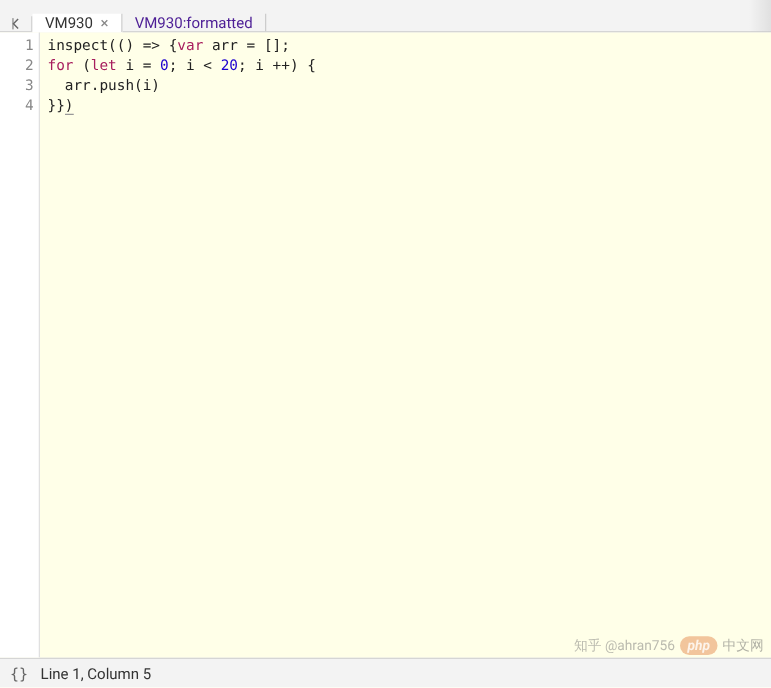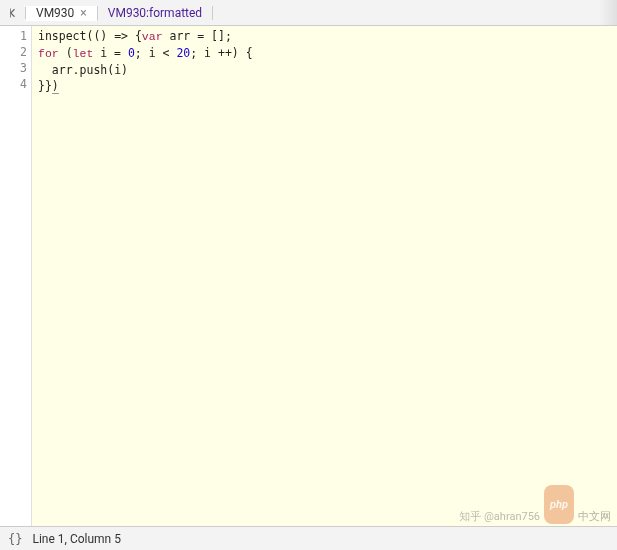--- a/index.html
+++ b/index.html
@@ -11,21 +11,21 @@
       height: 550px;
       background: #fff;
       overflow: hidden;
       position: relative;
     }
     .tab-bar {
       height: 26px;
       background: #f3f3f3;
       border-bottom: 1px solid #ccc;
       display: flex;
-      align-items: center;
+      align-items: flex-end;
       position: relative;
     }
     .nav-button {
       width: 26px;
       display: flex;
       align-items: center;
       justify-content: center;
       border-right: 1px solid #ccc;
       color: #666;
       cursor: pointer;
@@ -84,21 +84,21 @@
       flex: 1;
       padding: 2px 6px;
       font-family: Menlo, Consolas, monospace;
       font-size: 11.5px;
       line-height: 16px;
       white-space: pre;
       color: #222;
       position: relative;
     }
     .code .line { display: block; }
-    .kw { color: #a71d5d; font-family: Liberation Mono, monospace; }
+    .kw { color: #a71d5d; }
     .num { color: #1c00cf; }
     .underline {
       border-bottom: 1px solid #999;
       display: inline-block;
       line-height: 13px;
     }
     .status-bar {
       height: 24px;
       border-top: 1px solid #ccc;
       background: #f3f3f3;
@@ -122,21 +122,21 @@
       color: rgba(120,120,120,0.5);
       display: flex;
       align-items: flex-end;
       gap: 4px;
       pointer-events: none;
     }
     .watermark .zh { font-size: 11px; }
     .php-badge {
       background: rgba(230,140,80,0.5);
       border-radius: 8px;
-      padding: 13px 6px;
+      padding: 1px 6px;
       font-style: italic;
       font-weight: bold;
       color: rgba(255,255,255,0.8);
       font-size: 11px;
     }
     .cn { color: rgba(100,100,100,0.5); font-size: 11px; margin-top: 16px; }
   </style>
 </head>
 <body>
 

